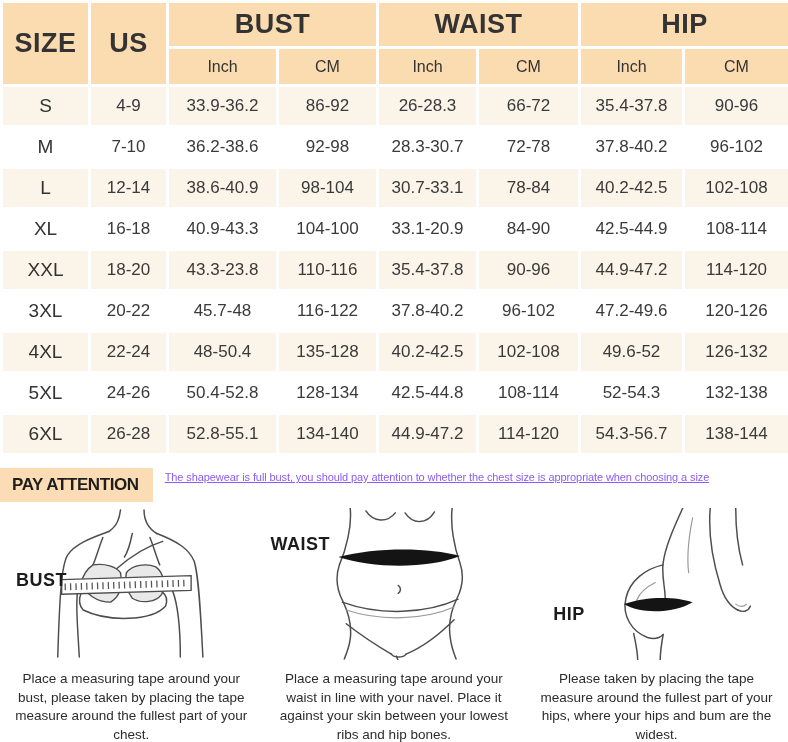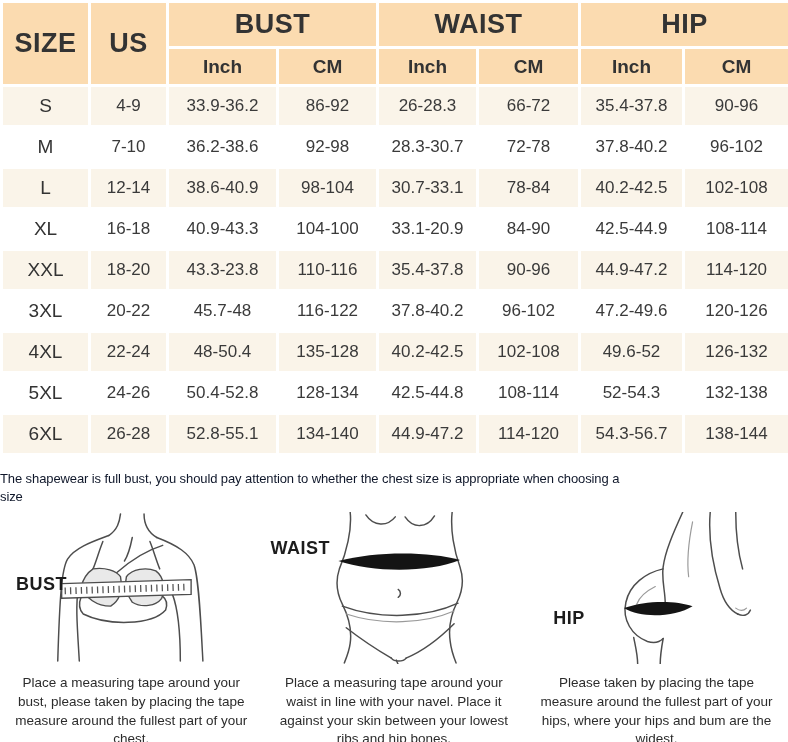--- a/index.html
+++ b/index.html
@@ -18,21 +18,21 @@
     border-collapse: collapse;
     table-layout: fixed;
   }
   table.size-chart th, table.size-chart td {
     border: 3px solid #ffffff;
     text-align: center;
     vertical-align: middle;
   }
   thead th { background: var(--header-bg, #fbdbb0); color: #333; }
   tr.group-row th { font-size: 27px; font-weight: 700; height: 46px; letter-spacing: 0.5px; }
-  tr.sub-row th { font-size: 19px; font-weight: 700; height: 38px; }
+  tr.sub-row th { font-size: 16px; font-weight: 400; height: 38px; }
   tbody td { font-size: 17px; color: #3a3a3a; height: 41px; }
   tbody td.size-col { font-size: 19px; color: #333; }
   tbody tr.row-cream td { background: var(--row-alt-bg, #faf4e9); }
   tbody tr.row-white td { background: var(--row-bg, #ffffff); }
 
   col.c-size { width: 88px; }
   col.c-us { width: 78px; }
   col.c-binch { width: 110px; }
   col.c-bcm { width: 100px; }
   col.c-winch { width: 100px; }
@@ -51,26 +51,27 @@
     background: var(--attention-bg, #fbdcb4);
     font-weight: 700;
     font-size: 17px;
     letter-spacing: -0.4px;
     color: #1e1e1e;
     padding: 7px 14px 7px 12px;
     margin-right: 12px;
     white-space: nowrap;
   }
   .attention-text {
-    font-size: 13px;
+    font-size: 11px;
     line-height: 1.4;
-    color: #0f172a;
+    color: #8b5cf6;
     letter-spacing: -0.1px;
     max-width: 630px;
     padding-top: 2px;
+    text-decoration: underline;
   }
 
   
   .figures {
     margin-top: 6px;
     display: flex;
   }
   .figure { width: 262.6px; }
   .fig-canvas { position: relative; height: 152px; }
   .fig-canvas svg { position: absolute; left: 0; top: 0; width: 100%; height: 100%; }
@@ -219,20 +220,21 @@
           <td>134-140</td>
           <td>44.9-47.2</td>
           <td>114-120</td>
           <td>54.3-56.7</td>
           <td>138-144</td>
         </tr>
       </tbody>
   </table>
 
   <div class="attention">
+    <div class="attention-badge">PAY ATTENTION</div>
     <div class="attention-text">The shapewear is full bust, you should pay attention to whether the chest size is appropriate when choosing a size</div>
   </div>
 
   <div class="figures">
 
     <div class="figure">
       <div class="fig-canvas">
         <span class="fig-label bust">BUST</span>
         <svg viewBox="0 0 230 155" aria-hidden="true">
 

